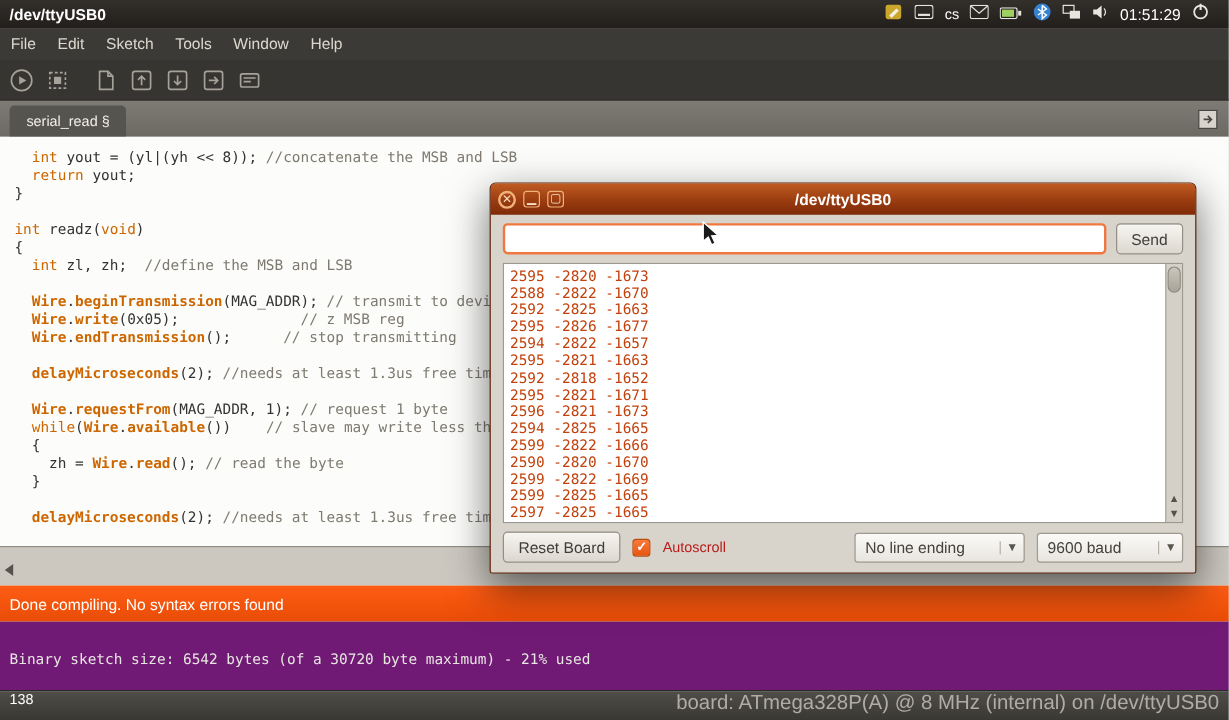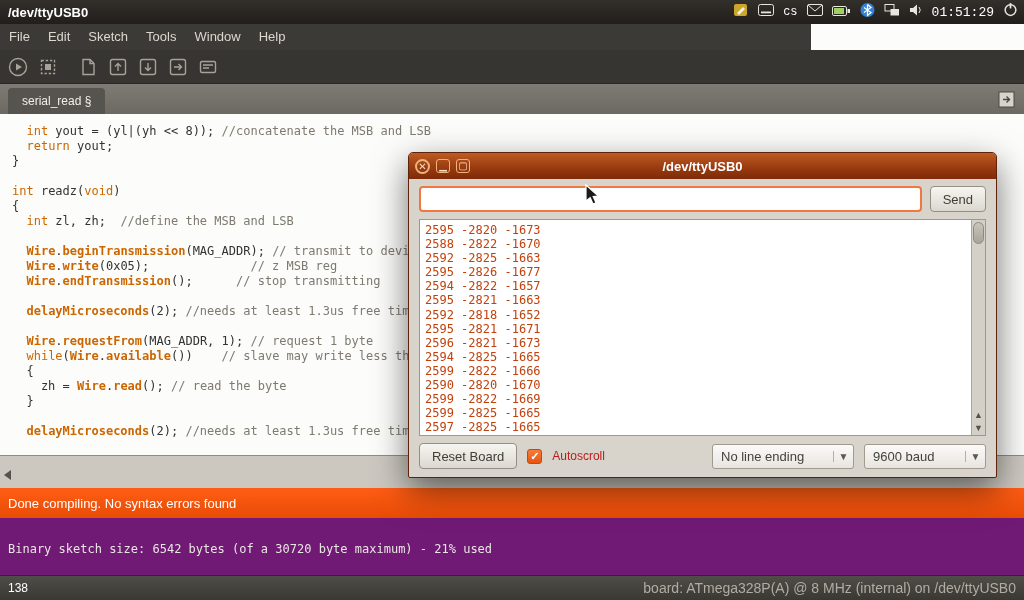--- a/index.html
+++ b/index.html
@@ -3,26 +3,26 @@
 <meta charset="utf-8">
 <style>
   * { margin:0; padding:0; box-sizing:border-box; }
   body { background:#444; font-family:"Liberation Sans", sans-serif; }
   .screen { position:relative; width:1024px; height:600px; overflow:hidden; background:#fcfcfa; }
 
   
   .top-panel { position:absolute; top:0; left:0; width:1024px; height:24px;
     background:linear-gradient(180deg,#332f2b,#211e1b); display:flex; align-items:center; z-index:10; }
   .panel-title { color:#fff; font-weight:bold; font-size:13px; padding-left:8px; }
-  .tray { margin-left:auto; display:flex; align-items:center; gap:9px; padding-right:6px;font-family:Liberation Mono, monospace; }
+  .tray { margin-left:auto; display:flex; align-items:center; gap:9px; padding-right:16px; }
   .tray .txt { color:#fff; font-size:12px; }
   .clock { color:#fff; font-size:13px;text-align:right; }
 
   
-  .menu-bar { position:absolute; top:24px; left:0; width:811px; height:26px;
+  .menu-bar { position:absolute; top:24px; left:0; width:1024px; height:26px;
     background:#3c3a36; display:flex; align-items:center; z-index:9; }
   .menu-item { color:#dcd8d0; font-size:13px; padding:0 9px; line-height:26px; cursor:default; }
 
   
   .toolbar { position:absolute; top:50px; left:0; width:1024px; height:34px;
     background:#373531; border-bottom:1px solid #2a2825; display:flex; align-items:center; gap:6px; padding-left:6px; }
   .tool-btn { width:24px; height:24px; display:flex; align-items:center; justify-content:center; border-radius:3px; }
   .tool-btn svg { stroke:#a6a29a; fill:none; stroke-width:1.4; }
   .gap-after { margin-right:10px; }
 
@@ -49,23 +49,23 @@
     border-top:5px solid transparent; border-bottom:5px solid transparent; border-right:7px solid #55534e; }
 
   
   .status-orange { position:absolute; top:488px; left:0; width:1024px; height:30px;
     background:linear-gradient(180deg,#ff5d14,#e84c06); color:#fff; font-size:13px;
     display:flex; align-items:center; padding-left:8px; }
   .console { position:absolute; top:518px; left:0; width:1024px; height:57px; background:#701a75;
     color:#e8e6e1; font:12px "DejaVu Sans Mono", monospace; padding:24px 8px 0 8px; }
   .footer { position:absolute; top:575px; left:0; width:1024px; height:25px;
     background:linear-gradient(180deg,#4f4d48,#3a3833); border-top:1px solid #2a2926;
-    display:flex; align-items:center; justify-content:space-between; padding:0 8px; }
+    display:flex; align-items:flex-start; justify-content:space-between; padding:0 8px; }
   .footer .lnum { color:#fff; font-size:12px; }
-  .footer .binfo { color:#b0aca3; font-size:14px; }
+  .footer .binfo { color:#b0aca3; font-size:17px; }
 
   
   .serial-window { position:absolute; left:408px; top:152px; width:589px; height:326px; z-index:50;
     border:1px solid #5e230a; border-radius:5px 5px 2px 2px; background:#d8d4cb;
     box-shadow:0 12px 34px rgba(0,0,0,.55); }
   .sw-titlebar { height:26px; border-radius:4px 4px 0 0;
     background:linear-gradient(180deg,#bf5b22,#9a3c10 55%,#7e2a08);
     display:flex; align-items:center; position:relative; }
   .sw-title { position:absolute; left:0; right:0; text-align:center; color:#fff; font-weight:bold; font-size:13px; }
   .wbtn { width:15px; height:15px; margin-left:6px; border-radius:50%; border:2px solid #f0b27a;

